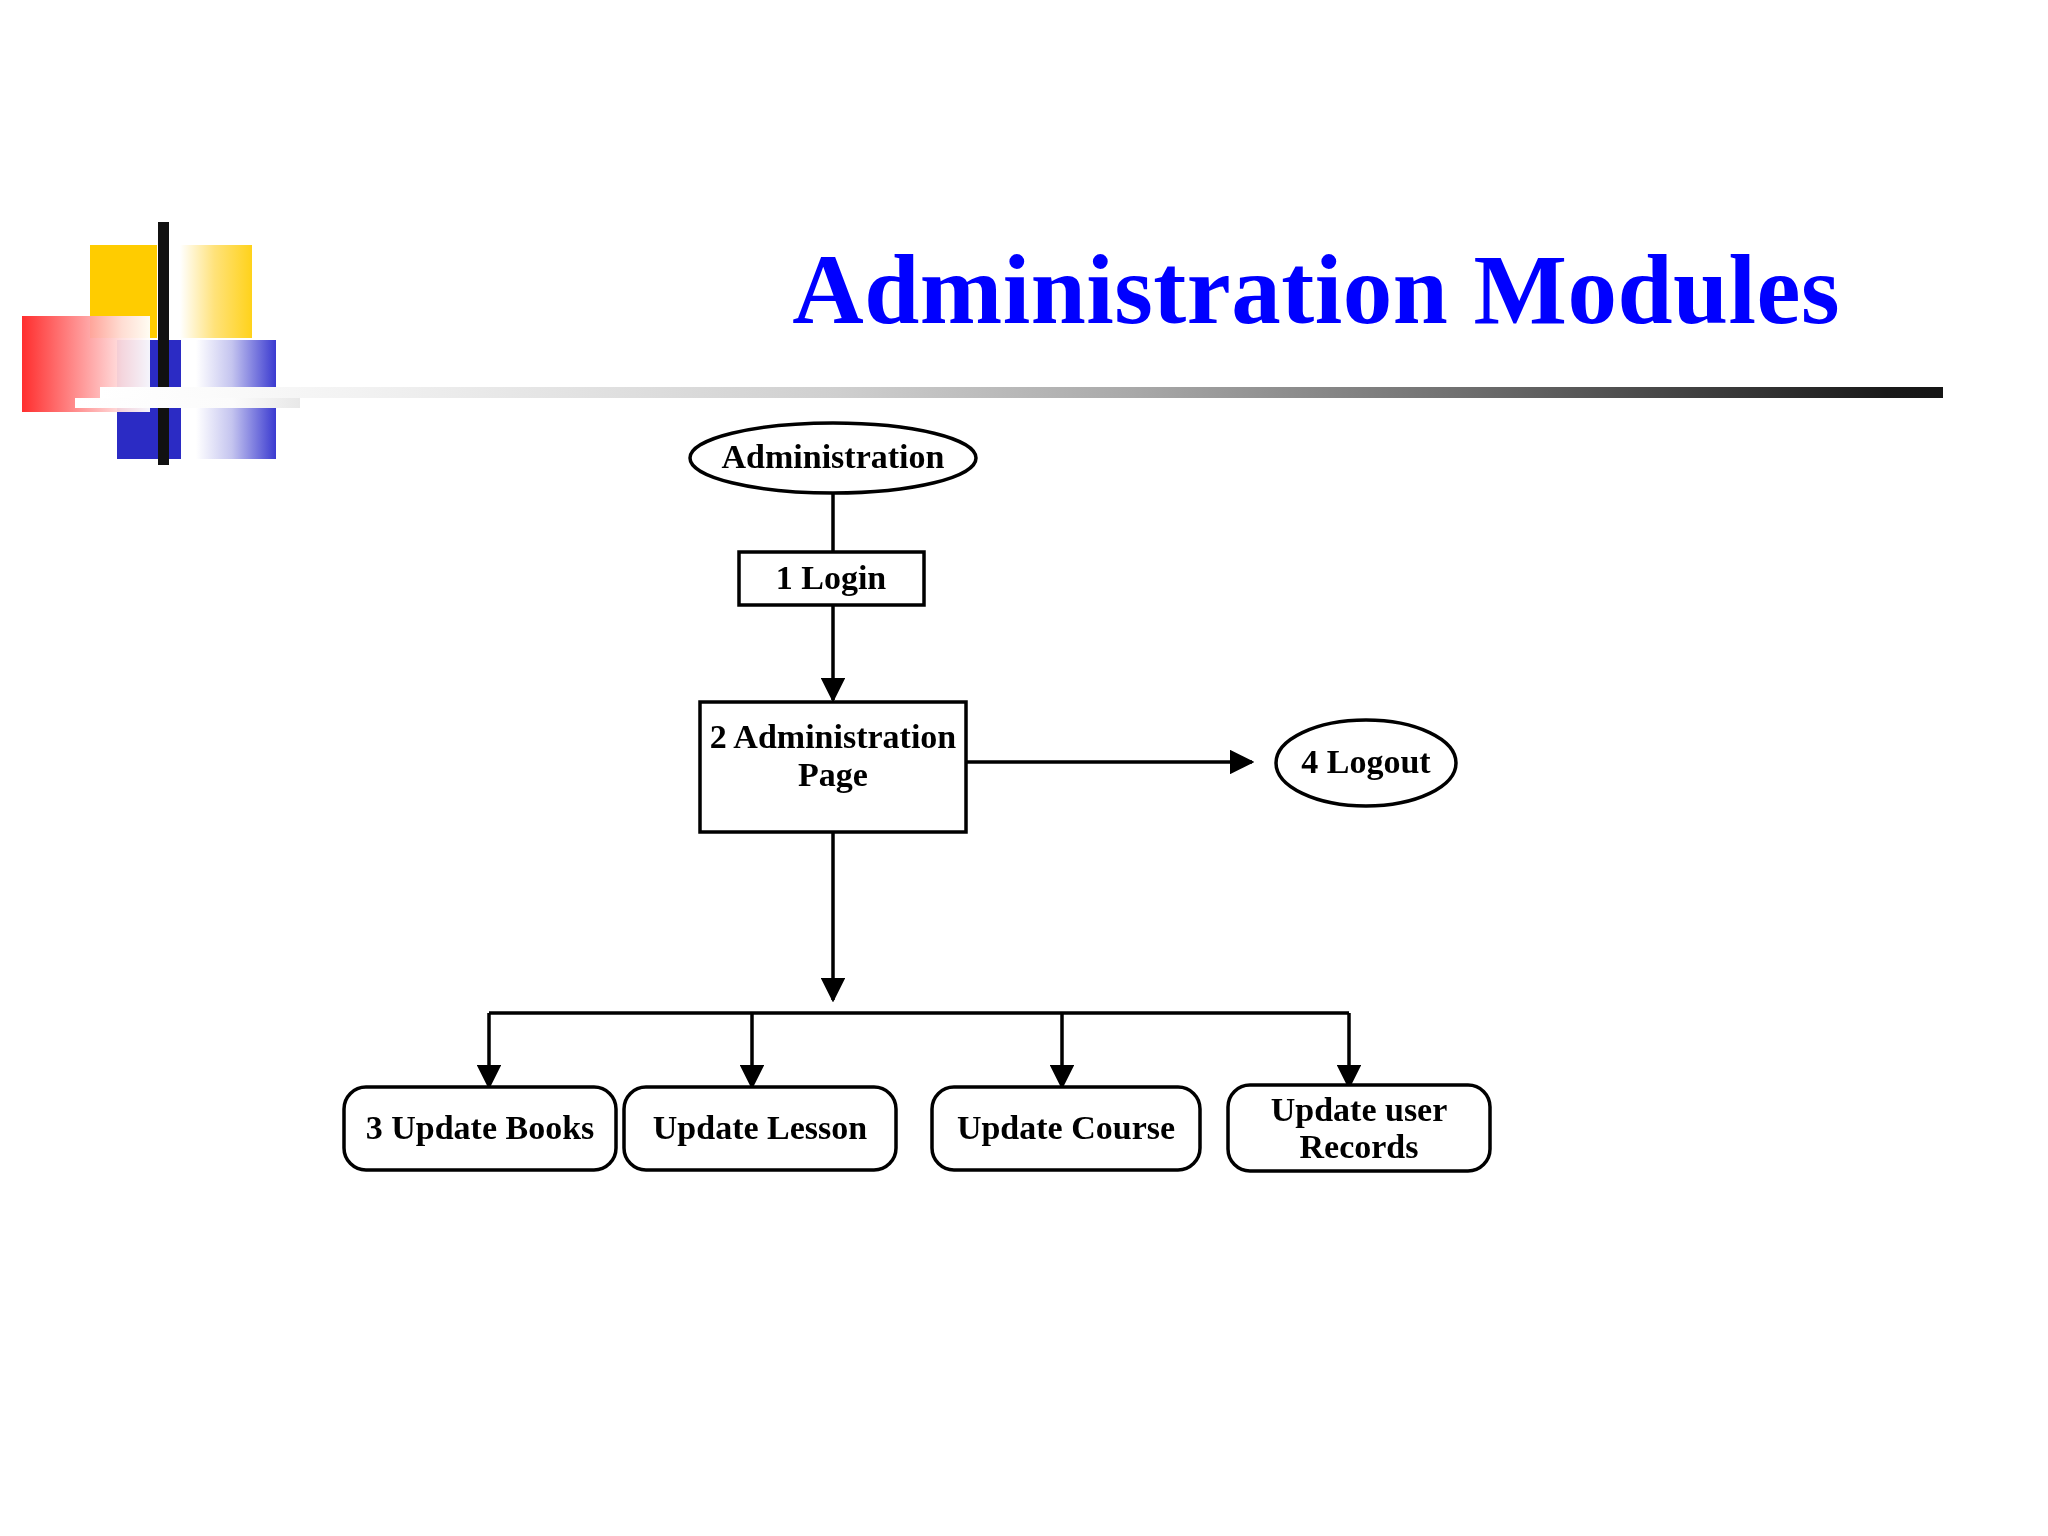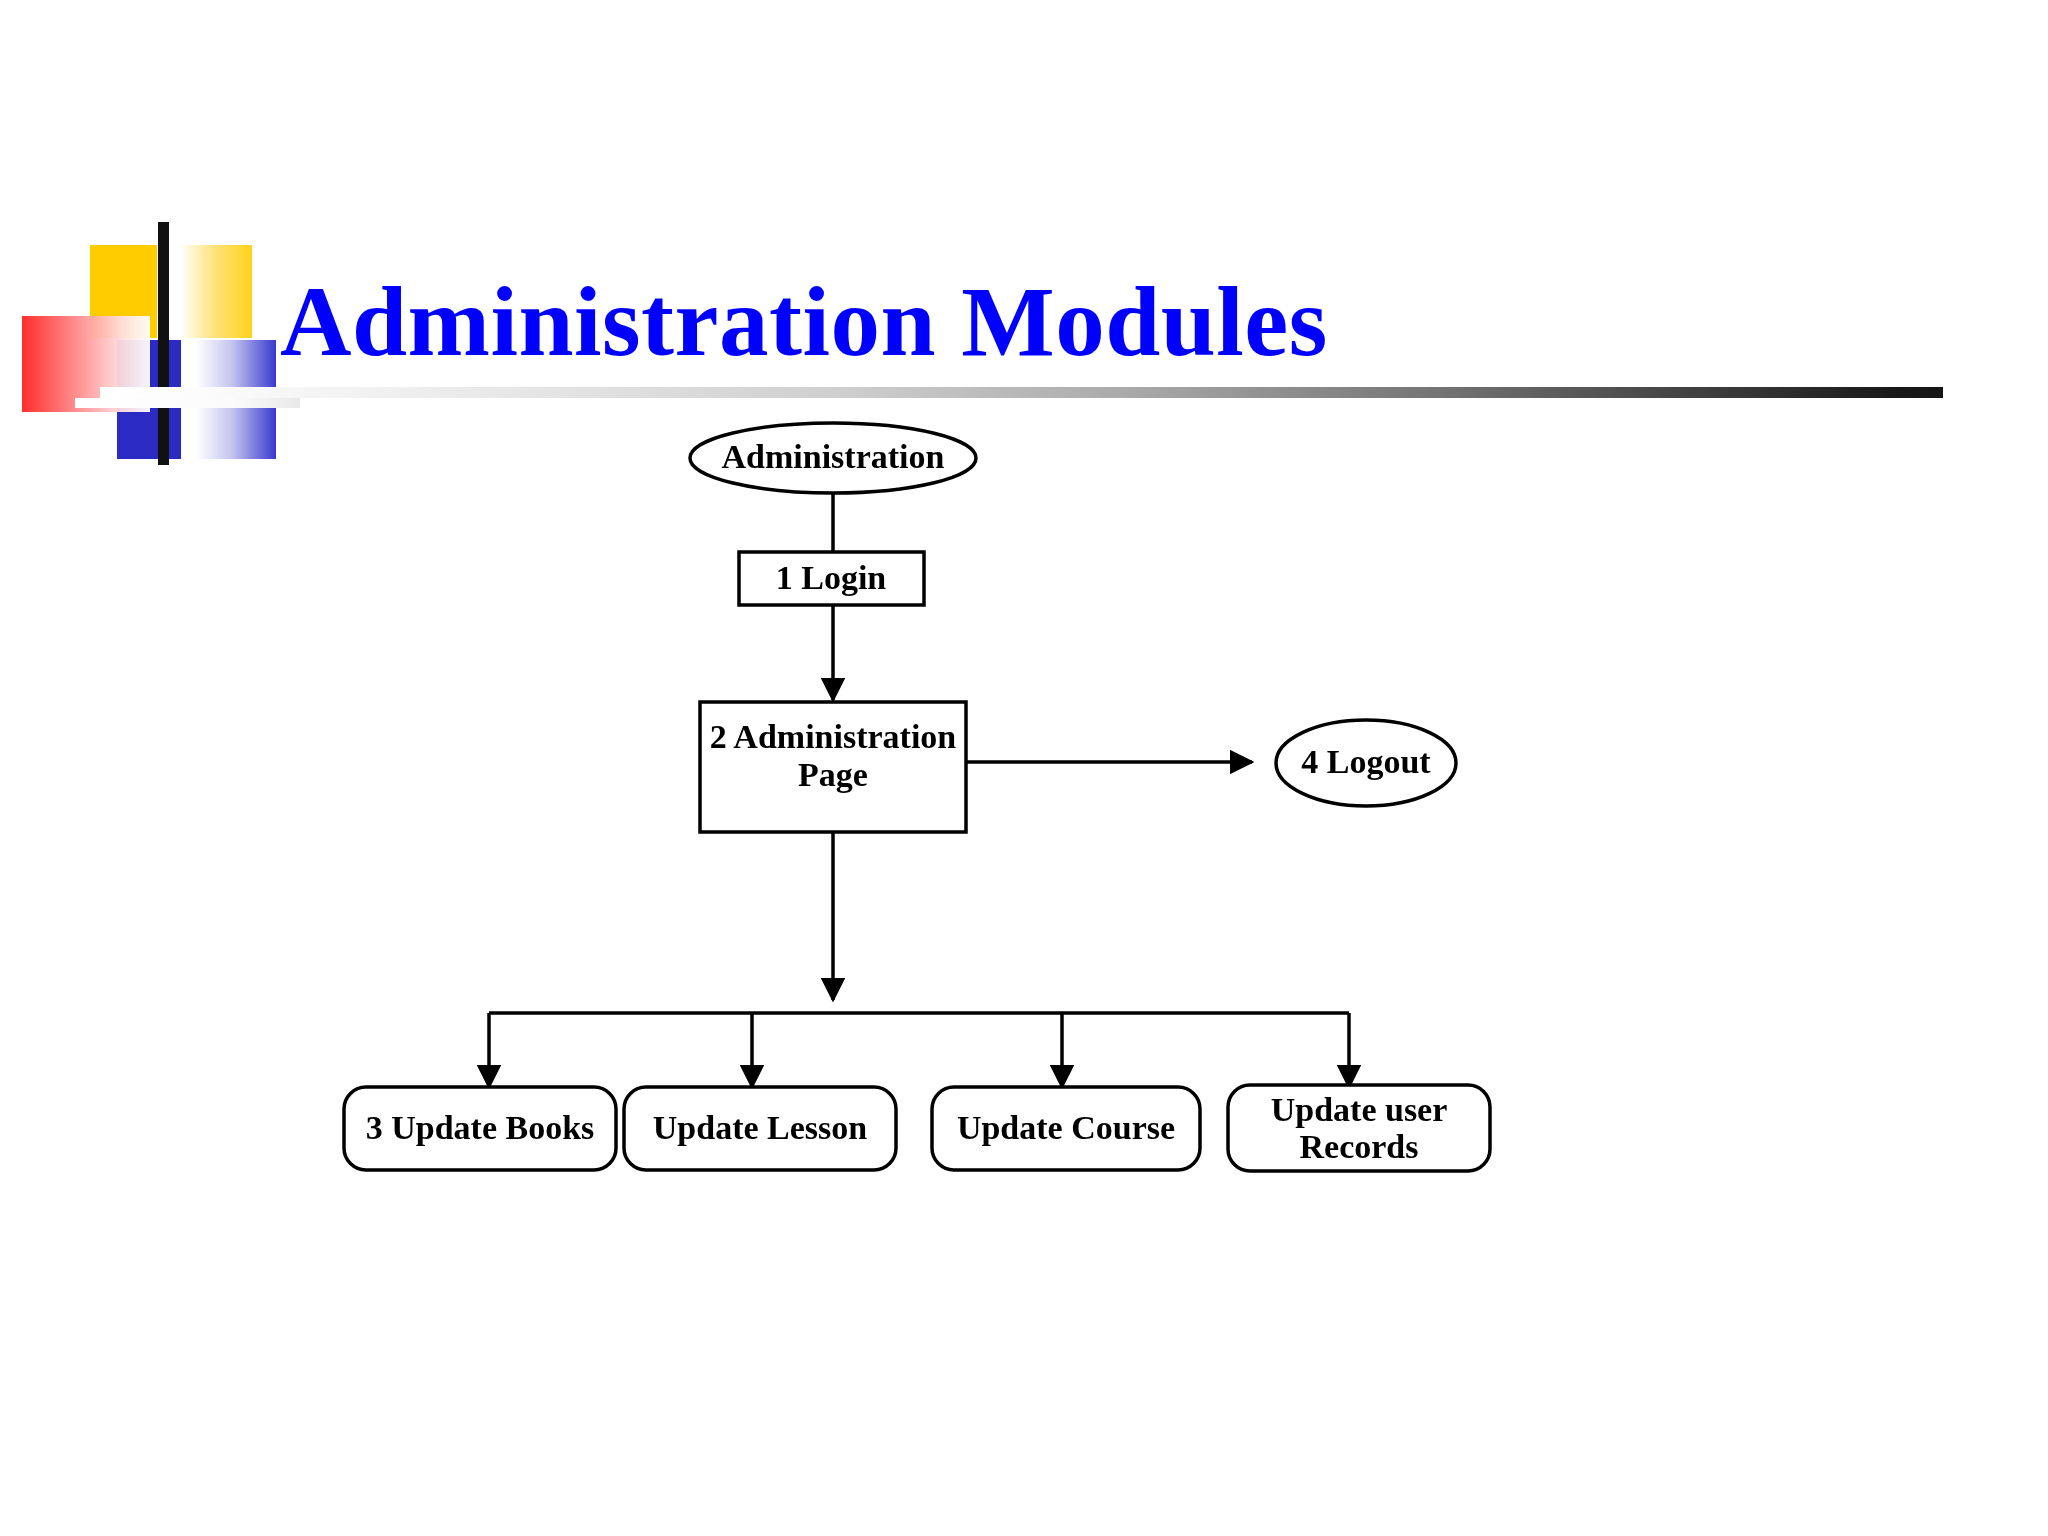--- a/index.html
+++ b/index.html
@@ -24,29 +24,28 @@
     width: 300px;
     height: 260px;
   }
 
   
   #slide-title {
     position: absolute;
     left: 280px;
     top: 240px;
     width: 1560px;
-    text-align: left;
+    text-align: right;
     font-family: "Liberation Serif", "DejaVu Serif", serif;
     font-weight: bold;
     font-size: 99px;
     line-height: 1.02;
     color: #0000ff;
     letter-spacing: 0.5px;
     white-space: nowrap;
-    margin-top: 32px;
   }
 
   
   #title-rule {
     position: absolute;
     left: 100px;
     top: 387px;
     width: 1843px;
     height: 11px;
     background: linear-gradient(to right,

